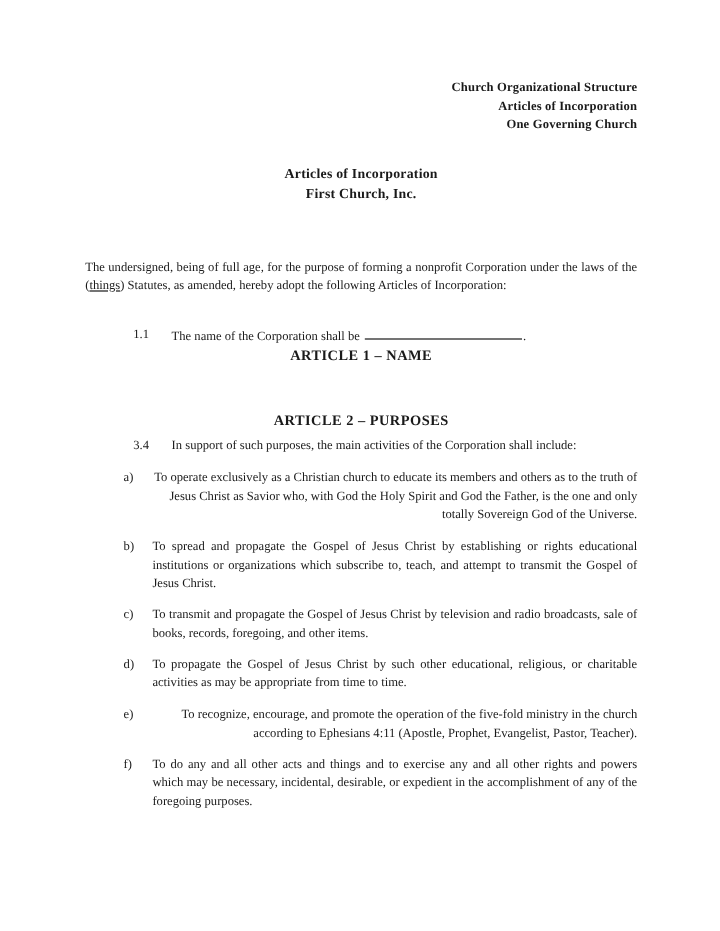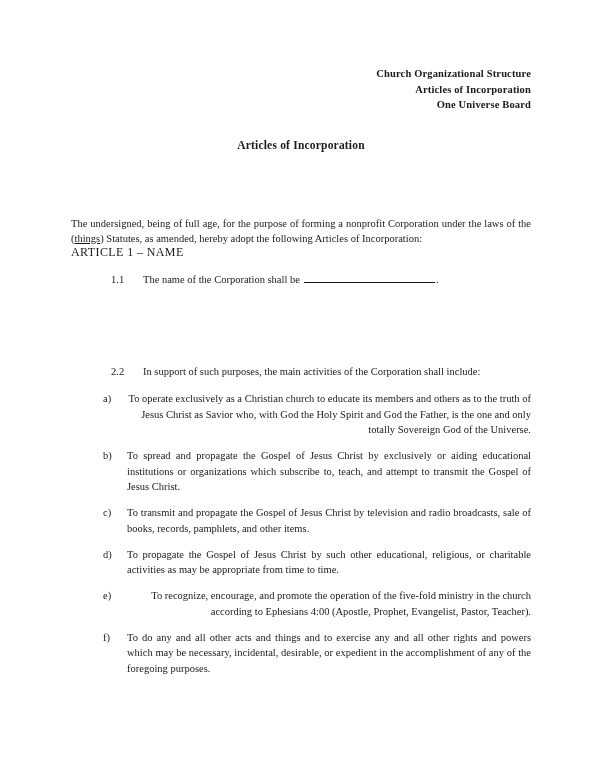--- a/index.html
+++ b/index.html
@@ -58,23 +58,25 @@
   .preamble {
     top: 205px;
     text-align: justify;
     font-size: 10.5px;
     line-height: 15.5px;
   }
   .preamble .u { text-decoration: underline; }
 
   
   .article-heading {
-    font-weight: normal;
+    text-align: center;
+    font-weight: bold;
     font-size: 12px;
     letter-spacing: 0.4px;
+    margin-top: 44px;
   }
   #article1-heading { top: 245px; }
   #article2-heading { top: 299px; }
 
   
   .clause {
     font-size: 10.5px;
     line-height: 15.5px;
     text-align: justify;
     margin-left: 40px;
@@ -131,68 +133,70 @@
   .subitem.ragged .body { text-align: right; }
 </style>
 </head>
 <body>
 
 <div class="page">
 
   <div class="col header-block">
     <div>Church Organizational Structure</div>
     <div>Articles of Incorporation</div>
-    <div>One Universe Board</div>
+    <div>One Governing Church</div>
   </div>
 
   <div class="col doc-title">
     <div>Articles of Incorporation</div>
+    <div>First Church, Inc.</div>
   </div>
 
   <p class="col preamble"><span>The undersigned, being of full age, for the purpose of forming a nonprofit Corporation under the laws of the (</span><span class="u">things</span><span>) Statutes, as amended, hereby adopt the following Articles of Incorporation:</span></p>
 
   <div class="col article-heading" id="article1-heading">ARTICLE 1 – NAME</div>
 
   <div class="col clause" id="clause-1-1">
     <span class="num">1.1</span>
     <span class="body"><span>The name of the Corporation shall be</span><span class="fill-line"></span><span>.</span></span>
   </div>
 
+  <div class="col article-heading" id="article2-heading">ARTICLE 2 – PURPOSES</div>
 
 
   <div class="col clause" id="clause-2-2">
-    <span class="num">2.2</span>
+    <span class="num">3.4</span>
     <span class="body">In support of such purposes, the main activities of the Corporation shall include:</span>
   </div>
 
   <div class="col subitems">
 
     <div class="subitem ragged">
       <span class="letter">a)</span>
       <span class="body">To operate exclusively as a Christian church to educate its members and others as to the truth of Jesus Christ as Savior who, with God the Holy Spirit and God the Father, is the one and only totally Sovereign God of the Universe.</span>
     </div>
 
     <div class="subitem">
       <span class="letter">b)</span>
-      <span class="body">To spread and propagate the Gospel of Jesus Christ by exclusively or aiding educational institutions or organizations which subscribe to, teach, and attempt to transmit the Gospel of Jesus Christ.</span>
+      <span class="body">To spread and propagate the Gospel of Jesus Christ by establishing or rights educational institutions or organizations which subscribe to, teach, and attempt to transmit the Gospel of Jesus Christ.</span>
     </div>
 
     <div class="subitem">
       <span class="letter">c)</span>
-      <span class="body">To transmit and propagate the Gospel of Jesus Christ by television and radio broadcasts, sale of books, records, pamphlets, and other items.</span>
+      <span class="body">To transmit and propagate the Gospel of Jesus Christ by television and radio broadcasts, sale of books, records, foregoing, and other items.</span>
     </div>
 
     <div class="subitem">
       <span class="letter">d)</span>
       <span class="body">To propagate the Gospel of Jesus Christ by such other educational, religious, or charitable activities as may be appropriate from time to time.</span>
     </div>
 
     <div class="subitem ragged">
       <span class="letter">e)</span>
-      <span class="body">To recognize, encourage, and promote the operation of the five-fold ministry in the church according to Ephesians 4:00 (Apostle, Prophet, Evangelist, Pastor, Teacher).</span>
+      <span class="body">To recognize, encourage, and promote the operation of the five-fold ministry in the church according to Ephesians 4:11 (Apostle, Prophet, Evangelist, Pastor, Teacher).</span>
     </div>
 
     <div class="subitem">
       <span class="letter">f)</span>
       <span class="body">To do any and all other acts and things and to exercise any and all other rights and powers which may be necessary, incidental, desirable, or expedient in the accomplishment of any of the foregoing purposes.</span>
     </div>
 
   </div>
 
 </div>

